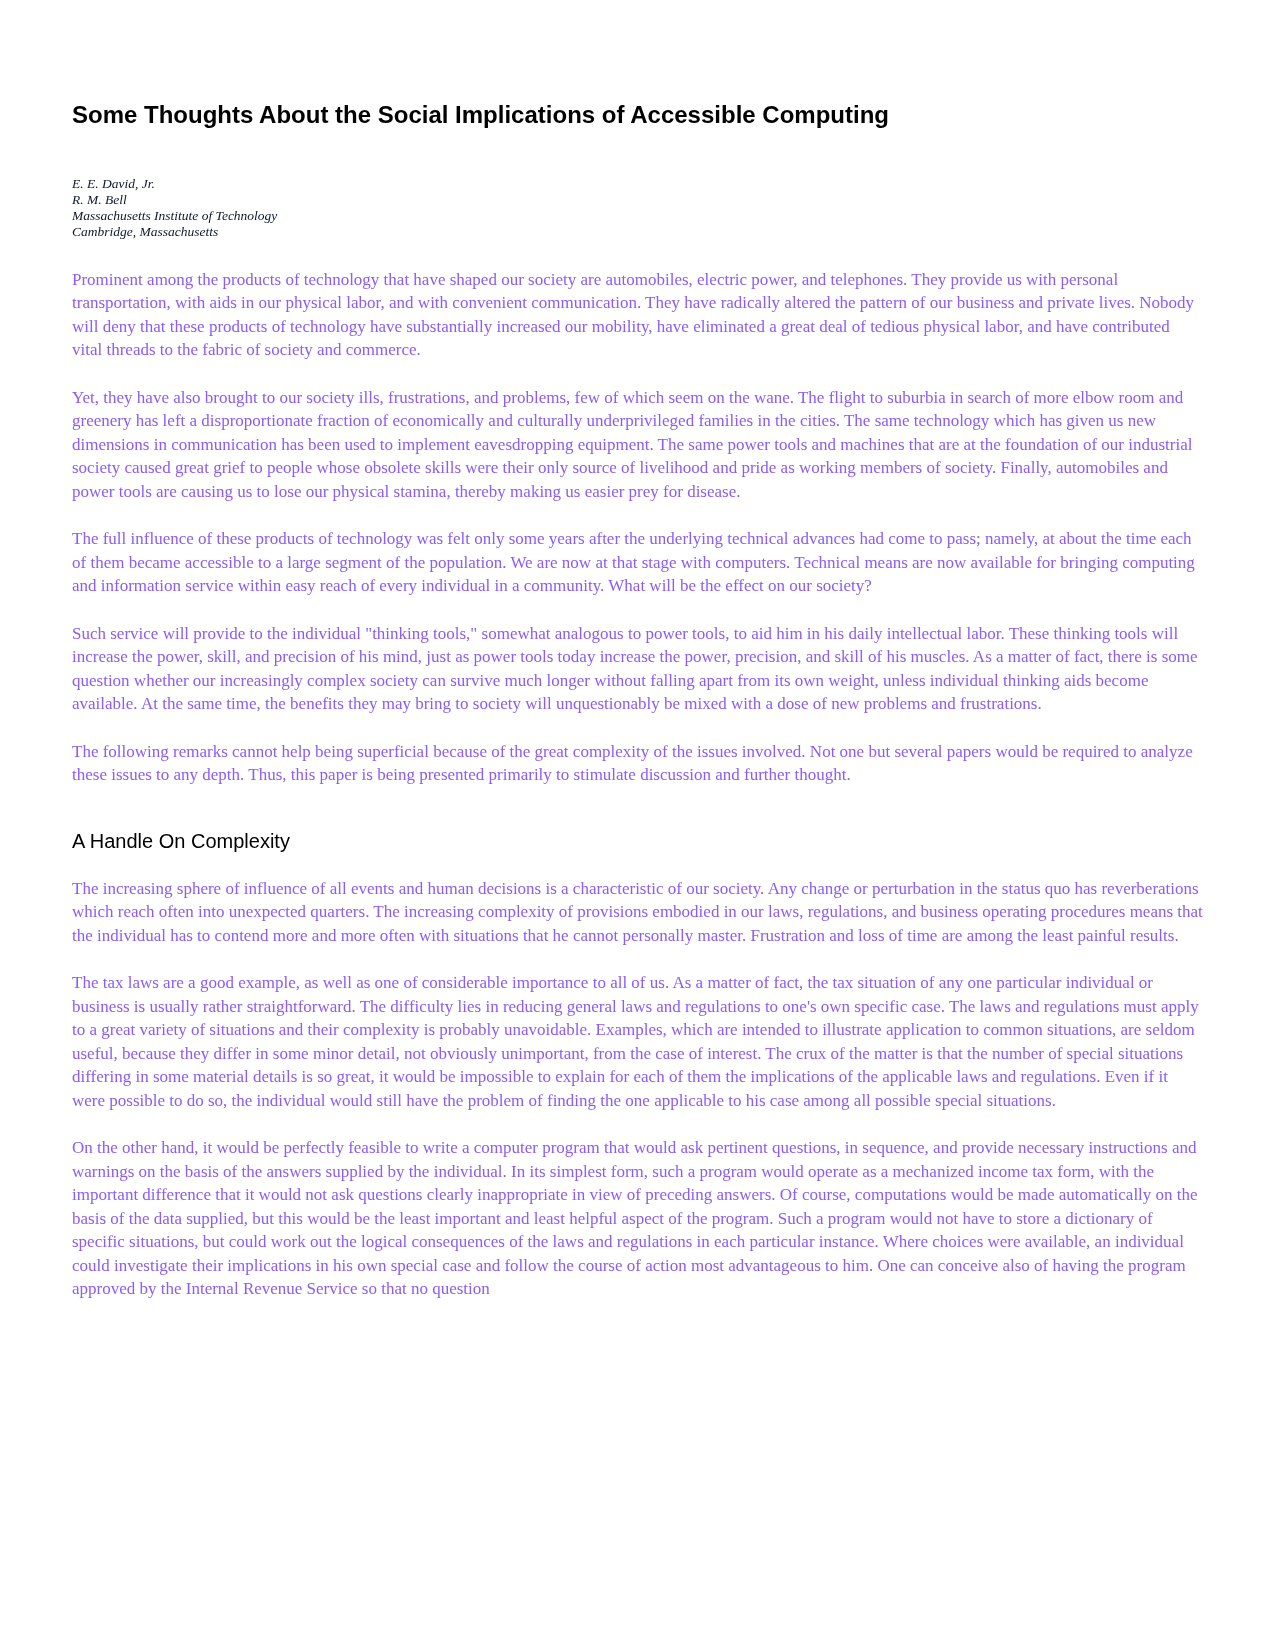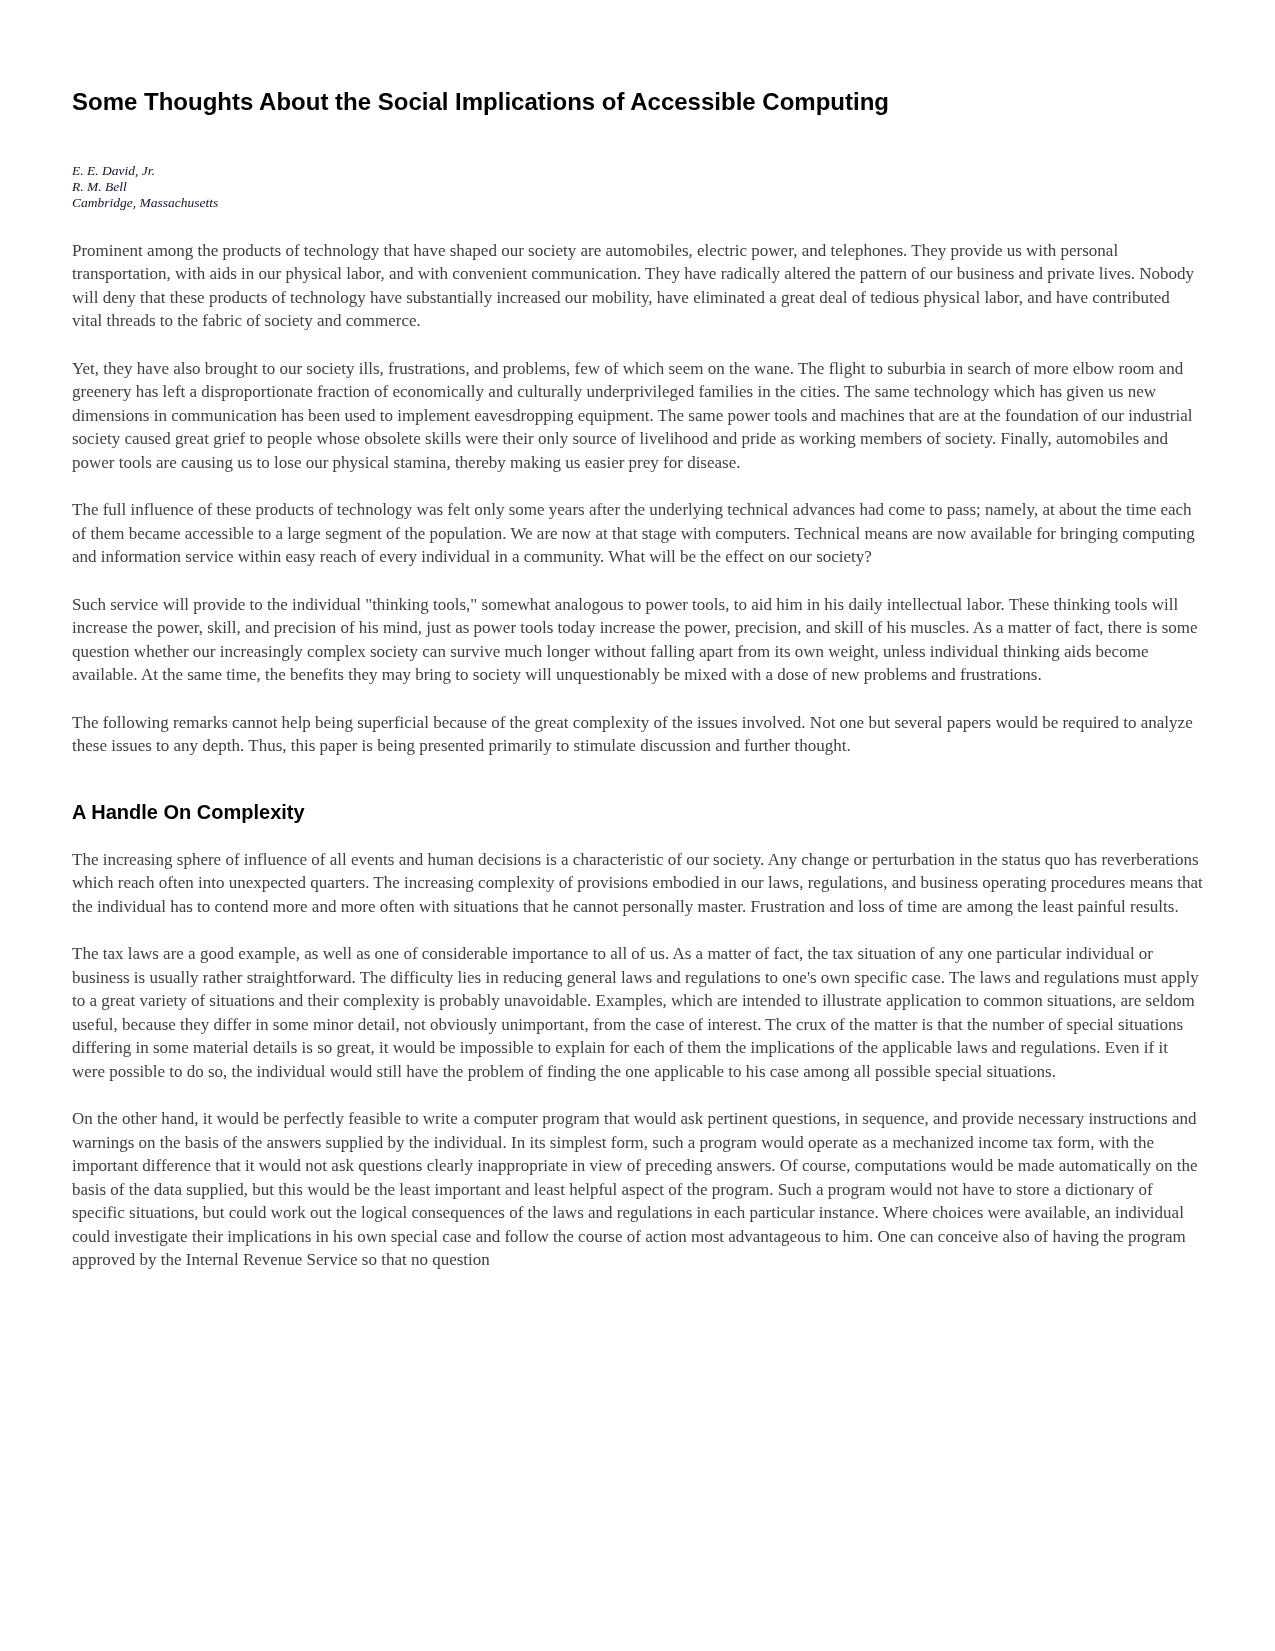--- a/index.html
+++ b/index.html
@@ -10,21 +10,21 @@
   body {
     width: 1275px;
     height: 1651px;
     overflow: hidden;
     color: #000000;
   }
   .page {
     box-sizing: border-box;
     width: 1275px;
     height: 1651px;
-    padding: 0 72px;
+    padding: 13px 72px;
     background: #ffffff;
   }
   h1.doc-title {
     margin: 0;
     padding-top: 88px;
     font-family: "Liberation Sans", sans-serif;
     font-weight: 700;
     font-size: 24px;
     line-height: 1.2;
     color: #000000;
@@ -39,44 +39,45 @@
   }
   .content {
     margin-top: 28px;
   }
   p.body-para {
     margin: 24px 0;
     font-family: "Liberation Serif", serif;
     font-size: 17px;
     line-height: 23.5px;
     text-align: left;
-    color: #404040;
+    color: #8b5cf6;
   }
   p.body-para:first-child {
     margin-top: 0;
   }
   h2.section-heading {
     margin: 42px 0 24px 0;
     font-family: "Liberation Sans", sans-serif;
-    font-weight: 700;
+    font-weight: 400;
     font-size: 20px;
     line-height: 1.2;
     color: #000000;
   }
 </style>
 </head>
 <body>
 
 <div class="page">
 
   <h1 class="doc-title">Some Thoughts About the Social Implications of Accessible Computing</h1>
 
   <div class="authors">
     <div>E. E. David, Jr.</div>
     <div>R. M. Bell</div>
+    <div>Massachusetts Institute of Technology</div>
     <div>Cambridge, Massachusetts</div>
   </div>
 
   <div class="content">
 
     <p class="body-para">Prominent among the products of technology that have shaped our society are automobiles, electric power, and telephones. They provide us with personal transportation, with aids in our physical labor, and with convenient communication. They have radically altered the pattern of our business and private lives. Nobody will deny that these products of technology have substantially increased our mobility, have eliminated a great deal of tedious physical labor, and have contributed vital threads to the fabric of society and commerce.</p>
 
     <p class="body-para">Yet, they have also brought to our society ills, frustrations, and problems, few of which seem on the wane. The flight to suburbia in search of more elbow room and greenery has left a disproportionate fraction of economically and culturally underprivileged families in the cities. The same technology which has given us new dimensions in communication has been used to implement eavesdropping equipment. The same power tools and machines that are at the foundation of our industrial society caused great grief to people whose obsolete skills were their only source of livelihood and pride as working members of society. Finally, automobiles and power tools are causing us to lose our physical stamina, thereby making us easier prey for disease.</p>
 
     <p class="body-para">The full influence of these products of technology was felt only some years after the underlying technical advances had come to pass; namely, at about the time each of them became accessible to a large segment of the population. We are now at that stage with computers. Technical means are now available for bringing computing and information service within easy reach of every individual in a community. What will be the effect on our society?</p>

